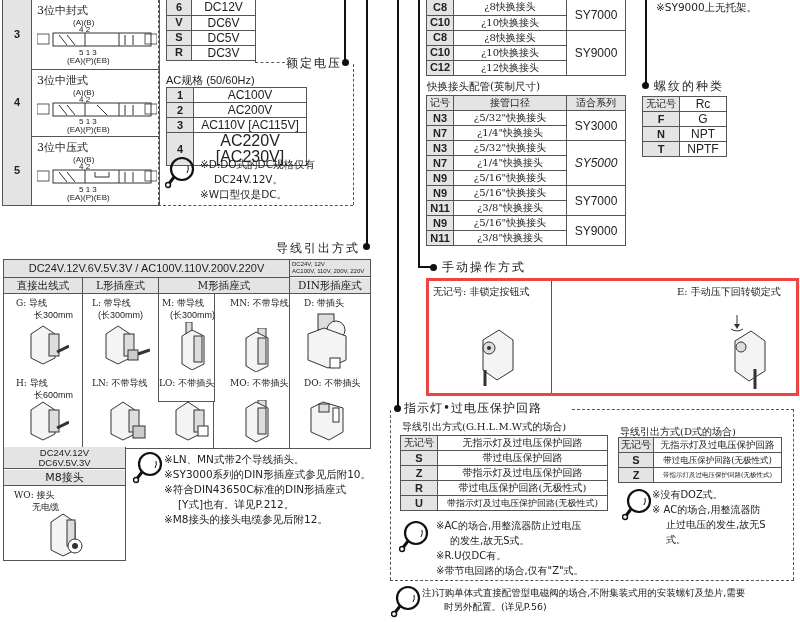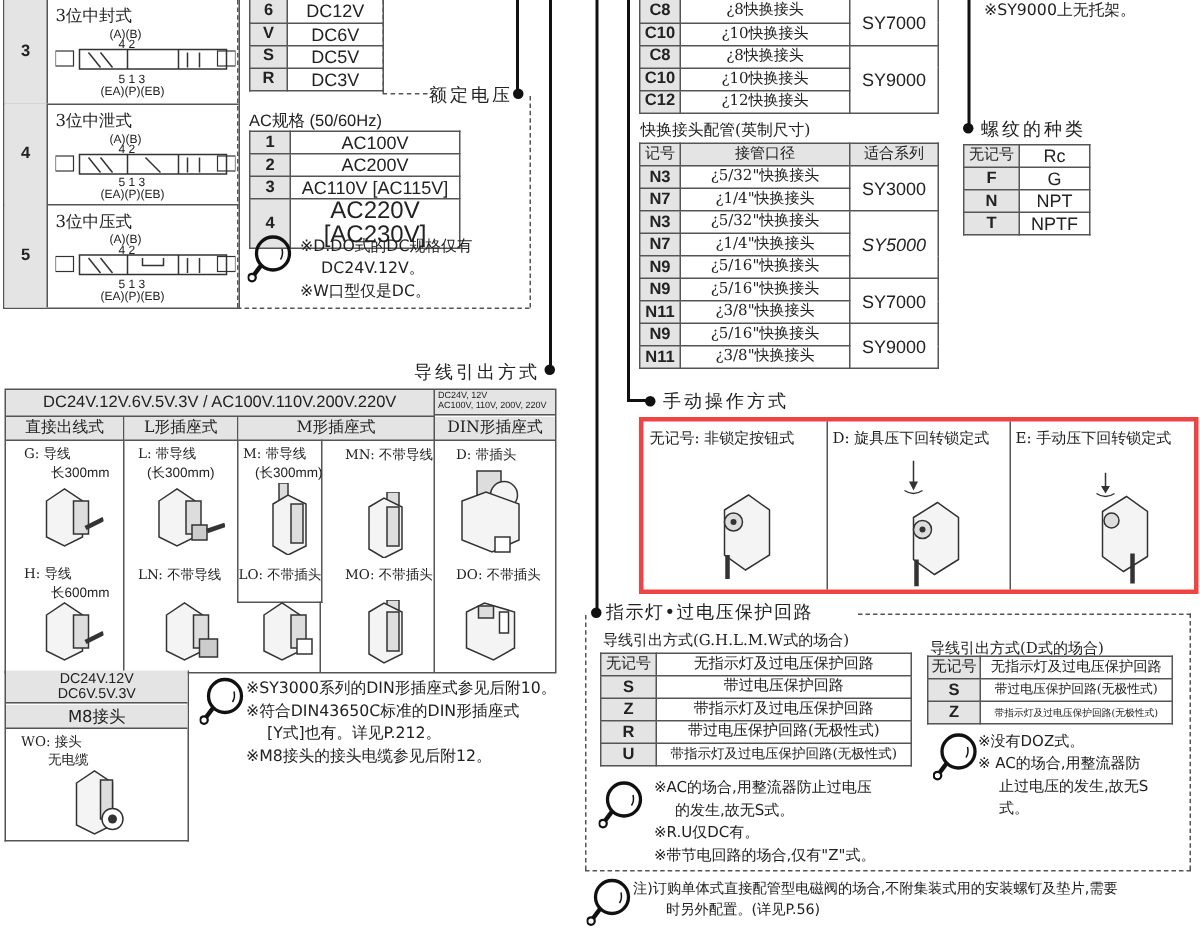--- a/index.html
+++ b/index.html
@@ -278,38 +278,20 @@
     <div class="abs serif" style="left:4px;top:4px;font-size:10px;">无记号: 非锁定按钮式</div>
     <div class="abs" style="left:46px;top:45px;">
       <svg width="44" height="62">
           <polygon points="8,14 24,4 38,14 38,44 22,54 8,44" fill="#f4f4f4" stroke="#333"></polygon>
           <circle cx="14" cy="22" r="6" fill="#ddd" stroke="#333"></circle>
           <circle cx="14" cy="22" r="2" fill="#333"></circle>
           <line x1="10" y1="44" x2="10" y2="60" stroke="#333" stroke-width="3"></line>
         </svg>
     </div>
   </div>
-  <div class="abs" style="left:122px;top:0;width:122px;height:112px;border-right:1px solid #555;">
-    <div class="abs serif" style="left:4px;top:4px;font-size:10px;">D: 旋具压下回转锁定式</div>
-    <div class="abs" style="left:50px;top:26px;">
-      <svg width="20" height="24">
-          <line x1="8" y1="0" x2="8" y2="16" stroke="#333"></line>
-          <polygon points="5,14 11,14 8,20" fill="#333"></polygon>
-          <path d="M2 20 q6 4 12 0" fill="none" stroke="#333"></path>
-        </svg>
-    </div>
-    <div class="abs" style="left:50px;top:52px;">
-      <svg width="44" height="58">
-          <polygon points="8,12 24,2 38,12 38,40 22,50 8,40" fill="#f4f4f4" stroke="#333"></polygon>
-          <circle cx="14" cy="20" r="6" fill="#ddd" stroke="#333"></circle>
-          <circle cx="14" cy="20" r="2" fill="#333"></circle>
-          <line x1="10" y1="40" x2="10" y2="58" stroke="#333" stroke-width="3"></line>
-        </svg>
-    </div>
-  </div>
   <div class="abs" style="left:244px;top:0;width:123px;height:112px;">
     <div class="abs serif" style="left:4px;top:4px;font-size:10px;">E: 手动压下回转锁定式</div>
     <div class="abs" style="left:56px;top:34px;">
       <svg width="20" height="20">
           <line x1="8" y1="0" x2="8" y2="10" stroke="#333"></line>
           <polygon points="5,9 11,9 8,14" fill="#333"></polygon>
           <path d="M2 14 q6 4 12 0" fill="none" stroke="#333"></path>
         </svg>
     </div>
     <div class="abs" style="left:54px;top:48px;">
@@ -441,20 +423,21 @@
 
 <div class="abs" style="left:133px;top:450px;">
   <svg class="mag" viewBox="0 0 30 34">
       <circle cx="17" cy="14" r="11" fill="none" stroke="#111" stroke-width="2.2"></circle>
       <path d="M22 18 q2 -3 1 -7" fill="none" stroke="#111" stroke-width="1"></path>
       <line x1="9" y1="22" x2="3" y2="30" stroke="#111" stroke-width="3"></line>
       <circle cx="3" cy="30" r="2.5" fill="#fff" stroke="#111" stroke-width="1.5"></circle>
     </svg>
 </div>
 <div class="abs note" style="left:164px;top:452px;">
+  <div>※LN、MN式带2个导线插头。</div>
   <div>※SY3000系列的DIN形插座式参见后附10。</div>
   <div>※符合DIN43650C标准的DIN形插座式</div>
   <div style="padding-left:14px;">[Y式]也有。详见P.212。</div>
   <div>※M8接头的接头电缆参见后附12。</div>
 </div>
 
 <div class="abs dot" style="left:394px;top:405px;"></div>
 <div class="abs serif" style="left:404px;top:400px;font-size:12px;letter-spacing:1px;">指示灯•过电压保护回路</div>
 <div class="abs dash-h" style="left:572px;top:409px;width:222px;"></div>
 <div class="abs dash-v" style="left:390px;top:410px;height:170px;"></div>

